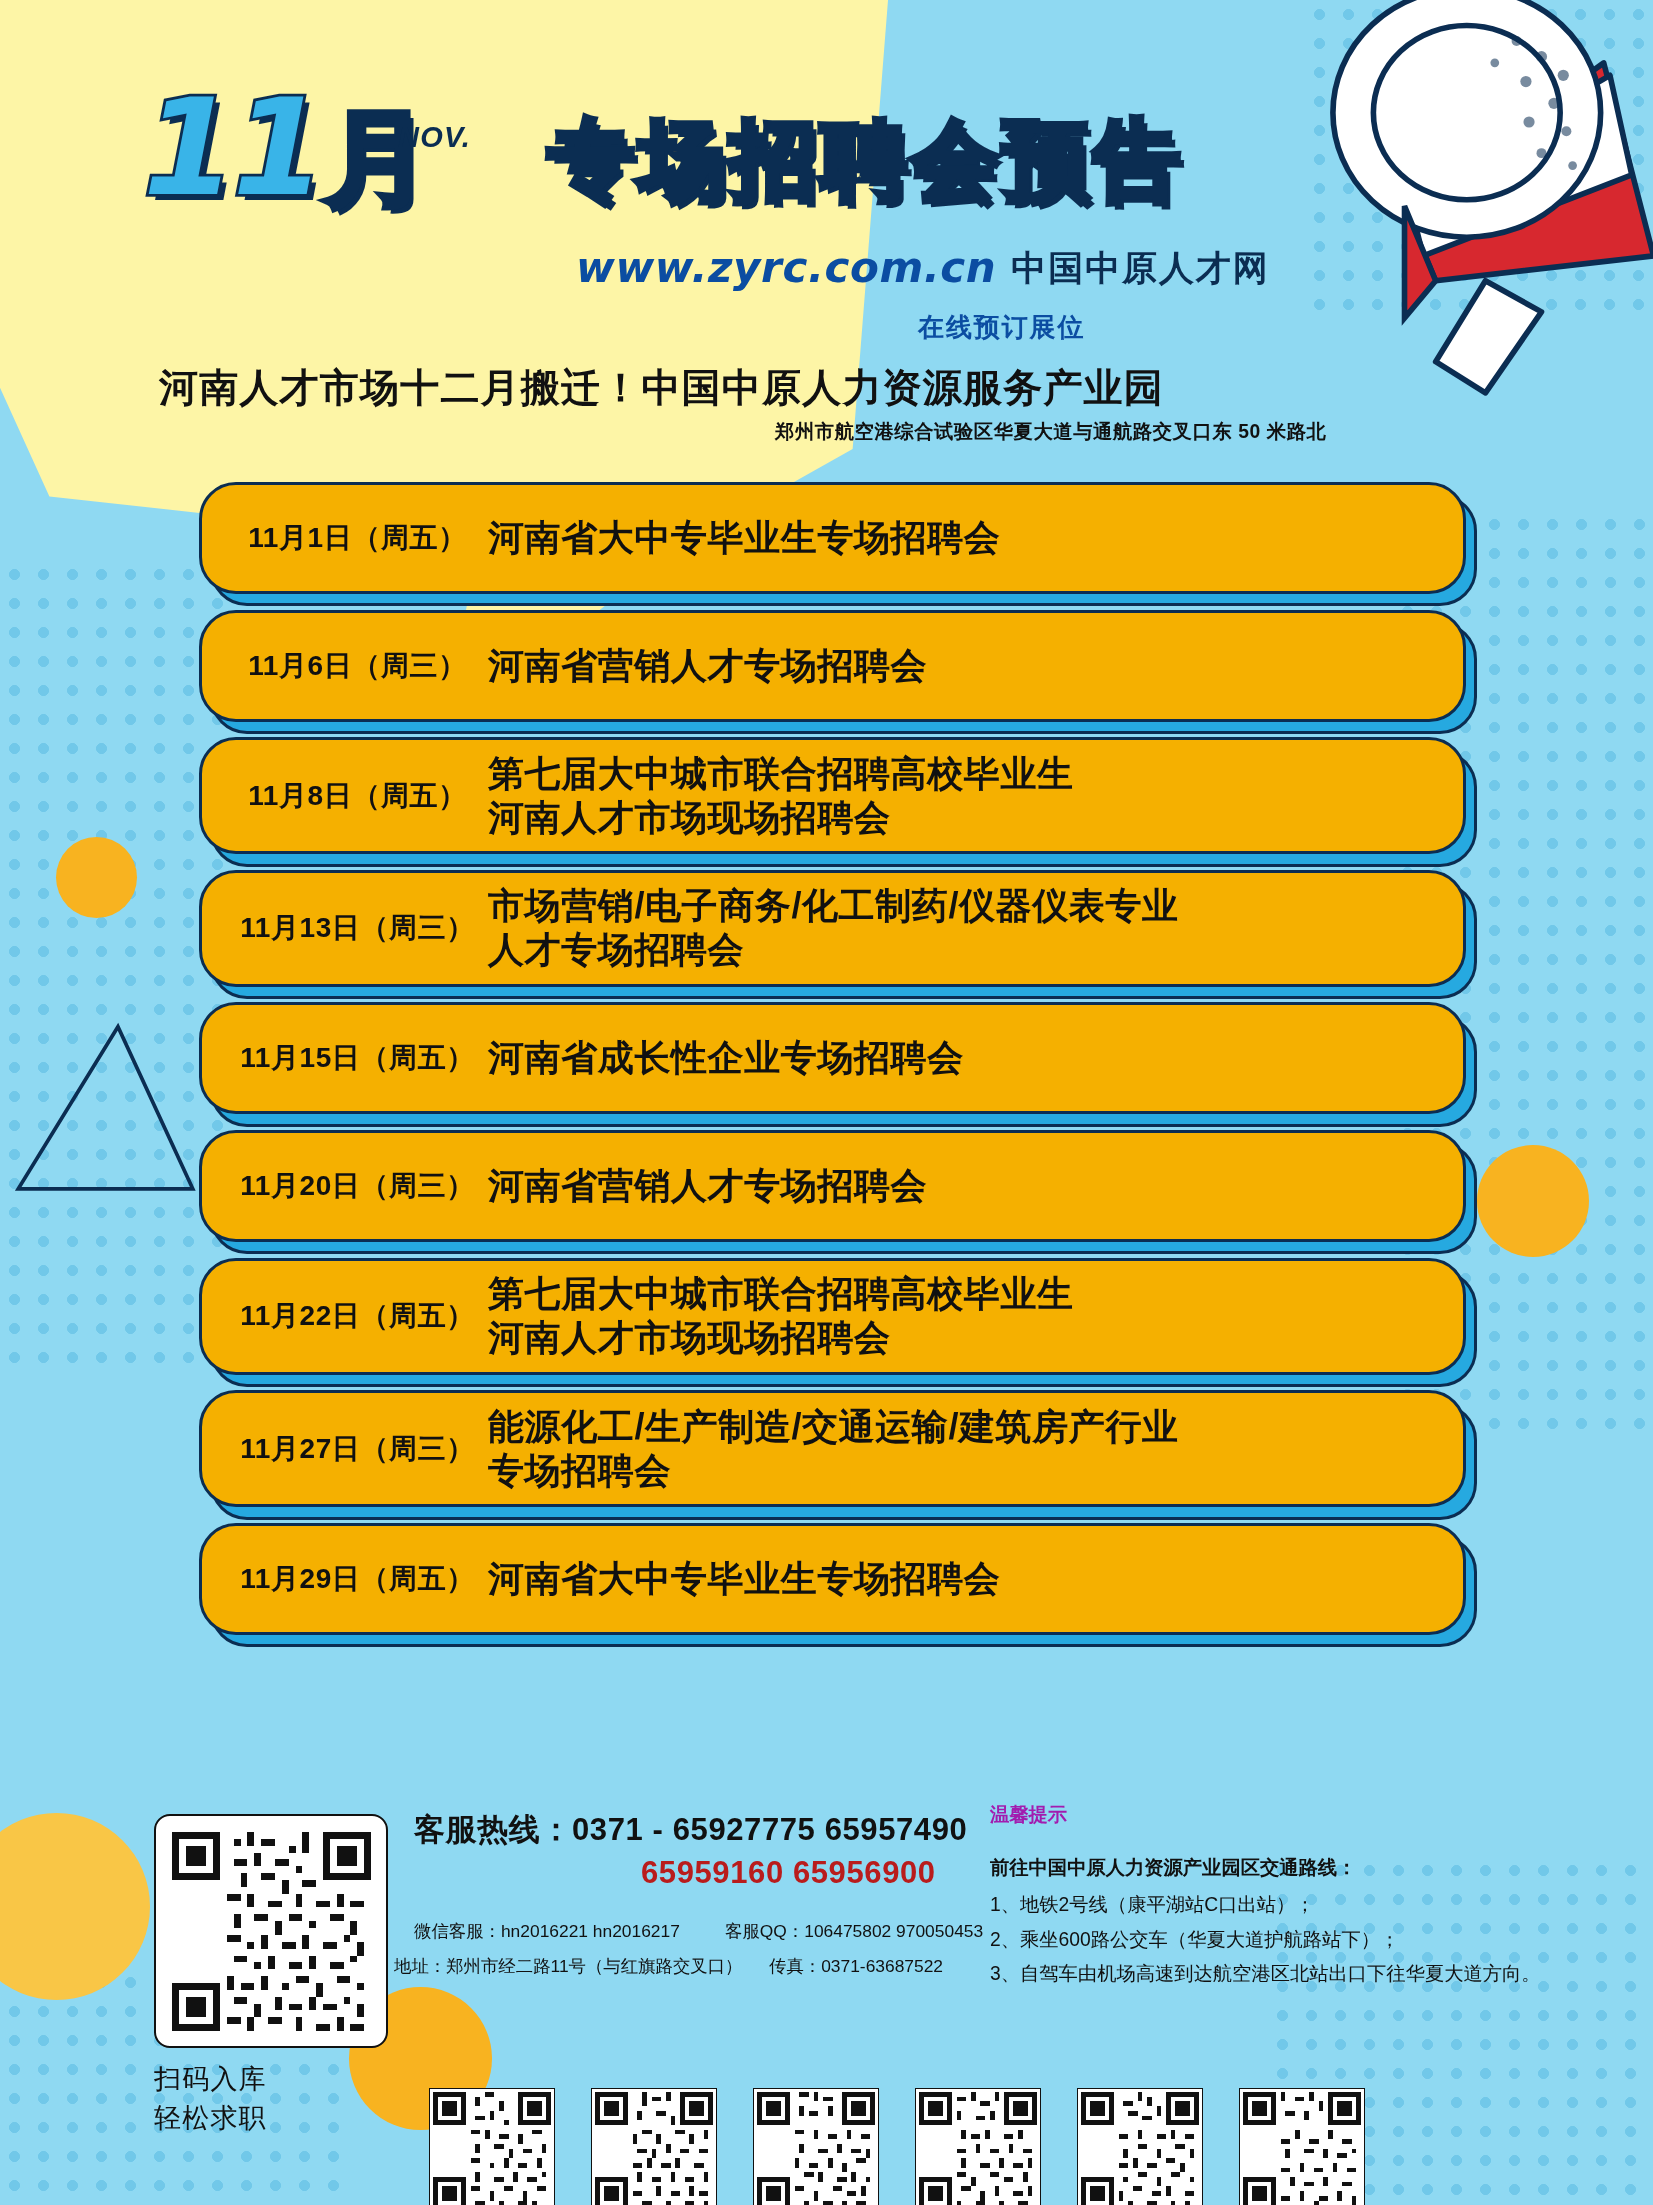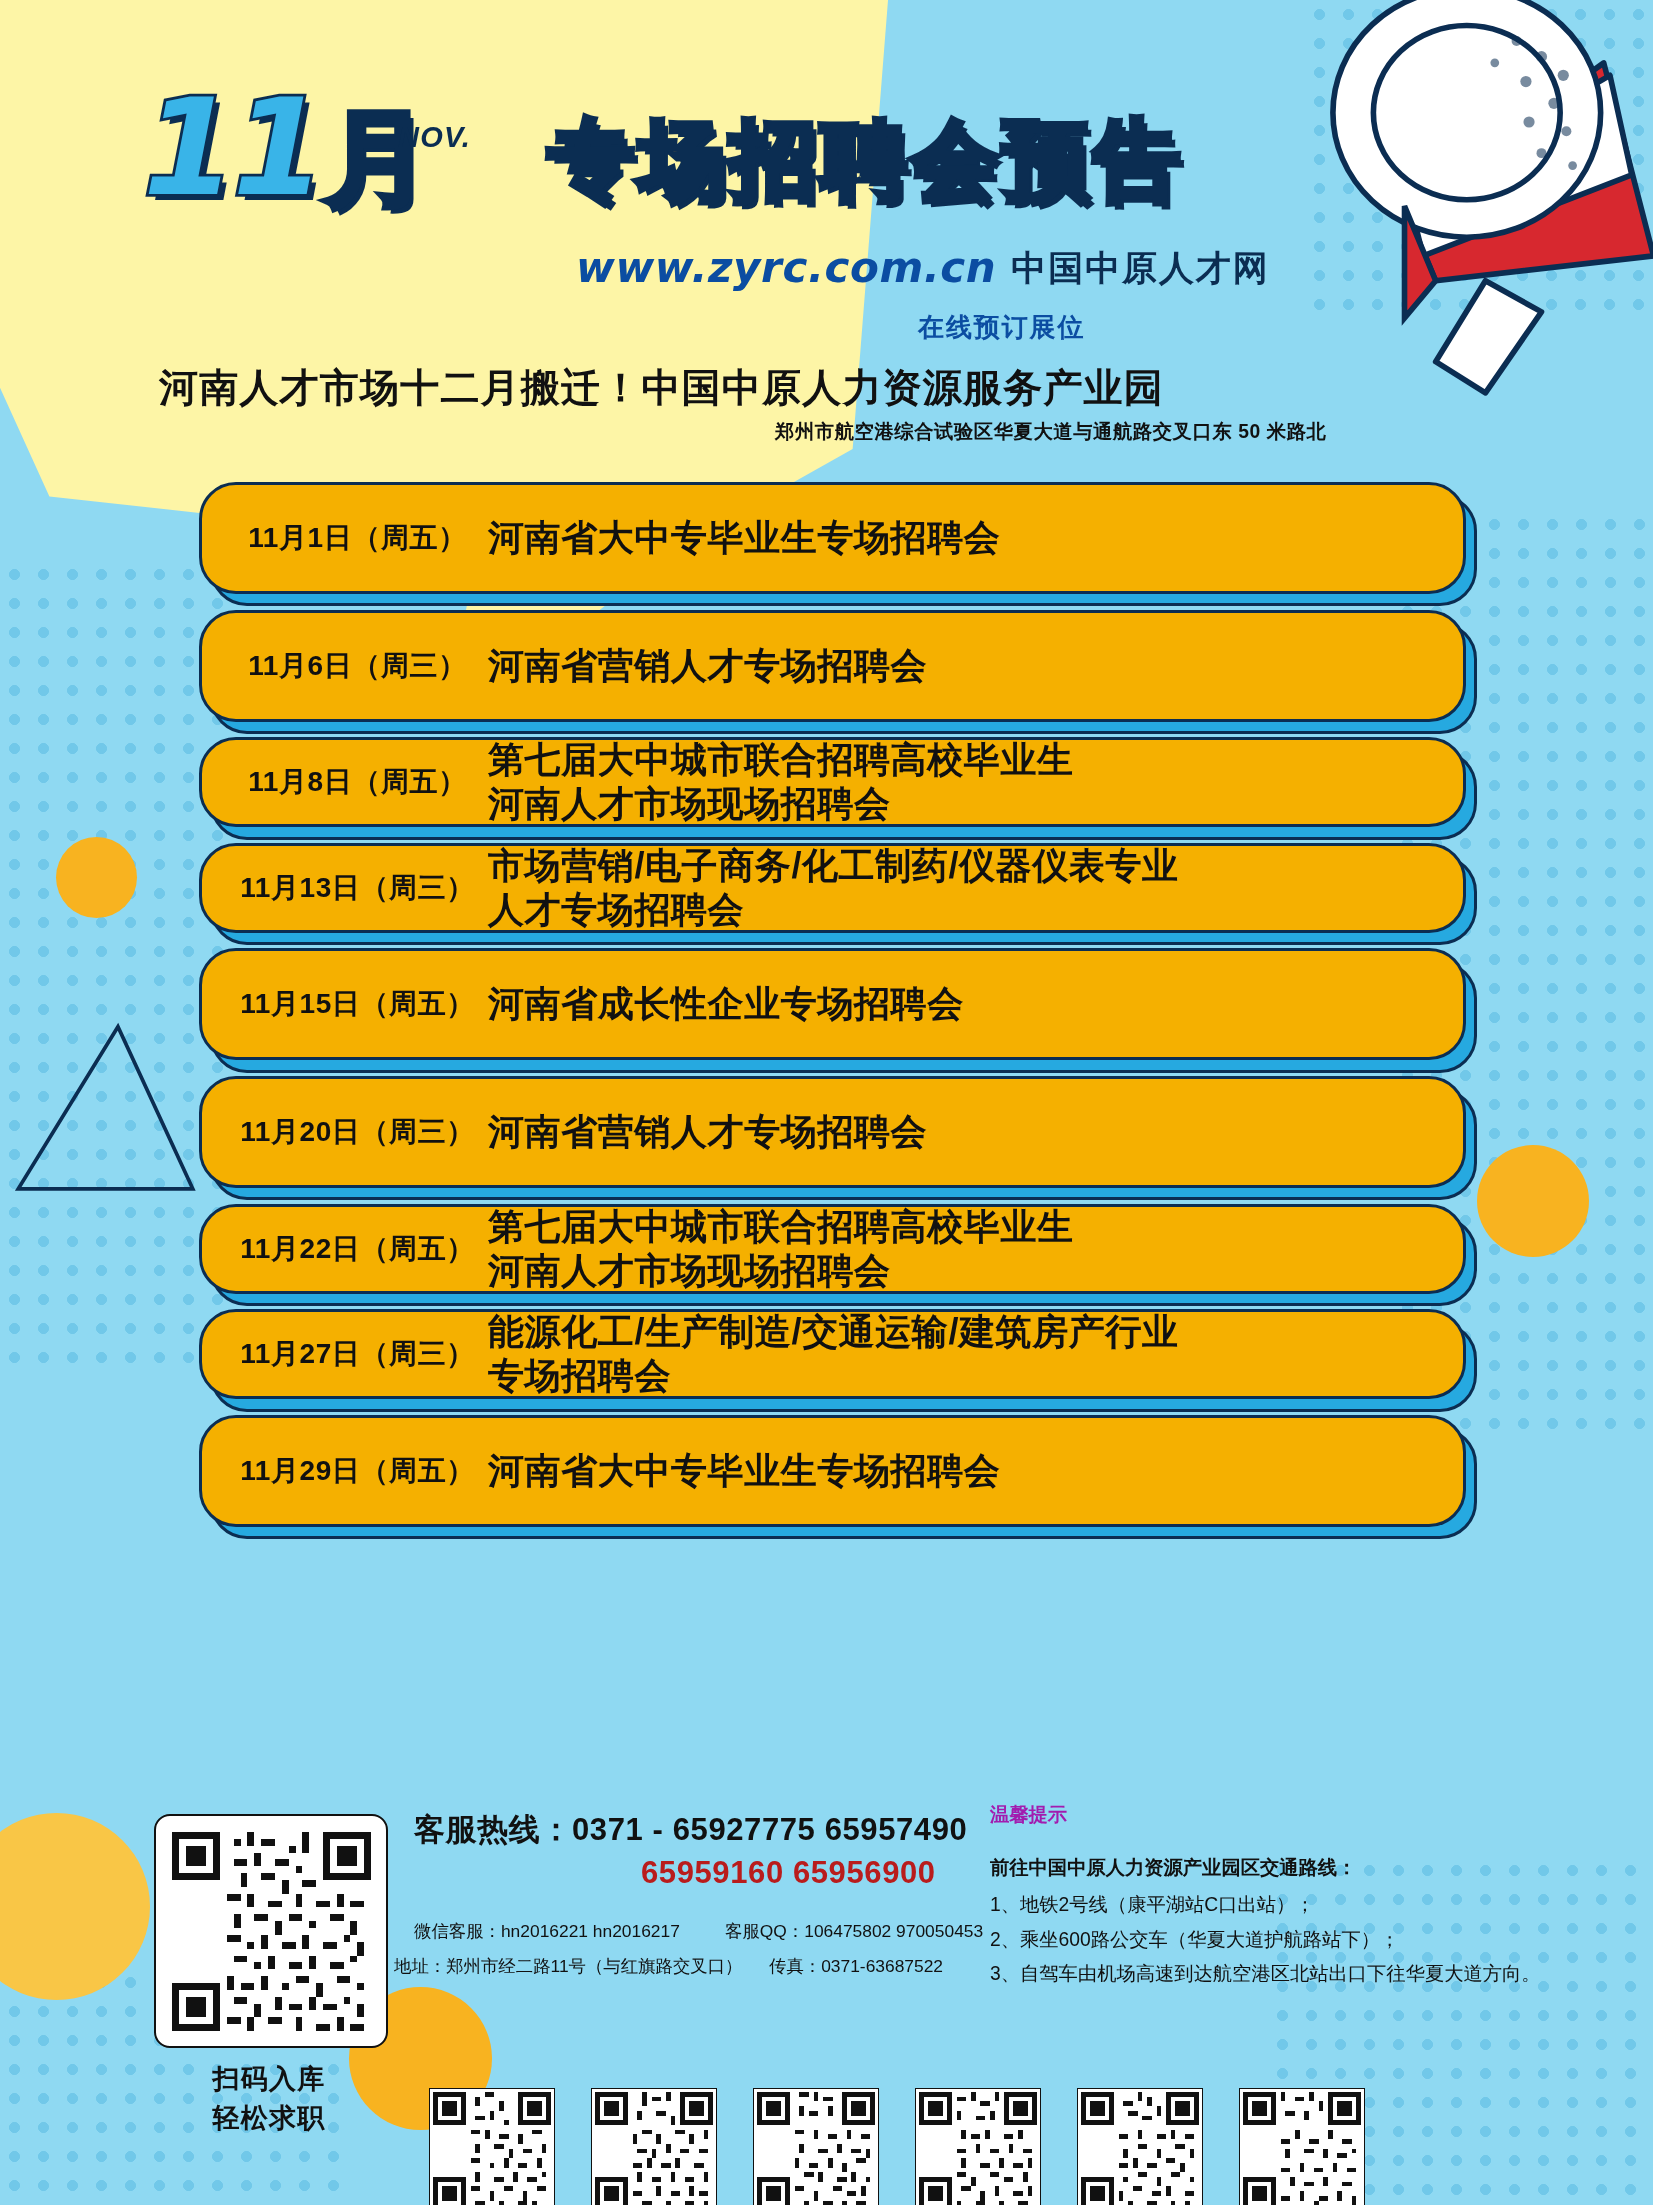--- a/index.html
+++ b/index.html
@@ -116,41 +116,41 @@
   .pill{
     position:relative;
     background:#f5b000;
     border:3.1px solid #0b2d52;
     border-radius:37px;
     display:flex;align-items:center;
     box-sizing:border-box;
     padding:0 25px;
   }
   .pill.h1{height:112px;}
-  .pill.h2{height:90px;}
+  .pill.h2{height:117px;}
   .date{
     width:261px;flex:none;
     font-size:28px;font-weight:bold;color:#111;
     text-align:center;letter-spacing:0.6px;
   }
   .ev{
     font-size:36px;font-weight:bold;color:#111;line-height:1.22;letter-spacing:0.6px;
   }
   .ev .l2{display:block;}
 
   
   .footer{position:absolute;left:0;top:1777px;width:100%;z-index:7;}
   .qr-big{
     position:absolute;left:154px;top:37px;width:230px;height:230px;
     background:#fff;border:2.5px solid #111;border-radius:16px;
     display:flex;align-items:center;justify-content:center;
   }
   .qr-cap{
-    position:absolute;left:154px;top:283px;width:230px;text-align:center;
-    font-size:27px;font-weight:bold;color:#111;line-height:1.45;letter-spacing:1.2px;
+    position:absolute;left:154px;top:283px;width:230px;
+    font-size:27px;font-weight:normal;color:#111;line-height:1.45;letter-spacing:1.2px;
   }
   .hotline{
     position:absolute;left:414px;top:32px;
     font-size:31px;font-weight:bold;color:#111;letter-spacing:0.6px;white-space:nowrap;
   }
   .hotline2{
     position:absolute;left:641px;top:78px;
     font-size:31px;font-weight:bold;color:#b91c1c;letter-spacing:0.6px;white-space:nowrap;
   }
   .sm-line{

